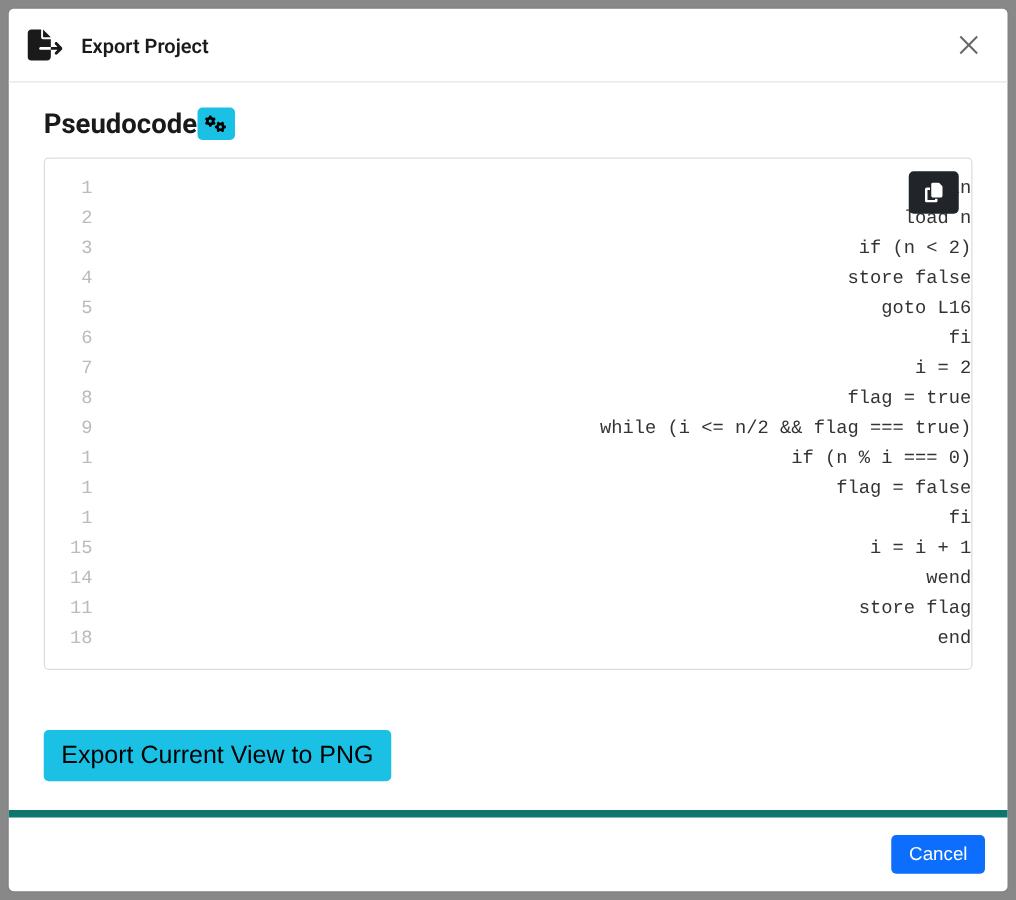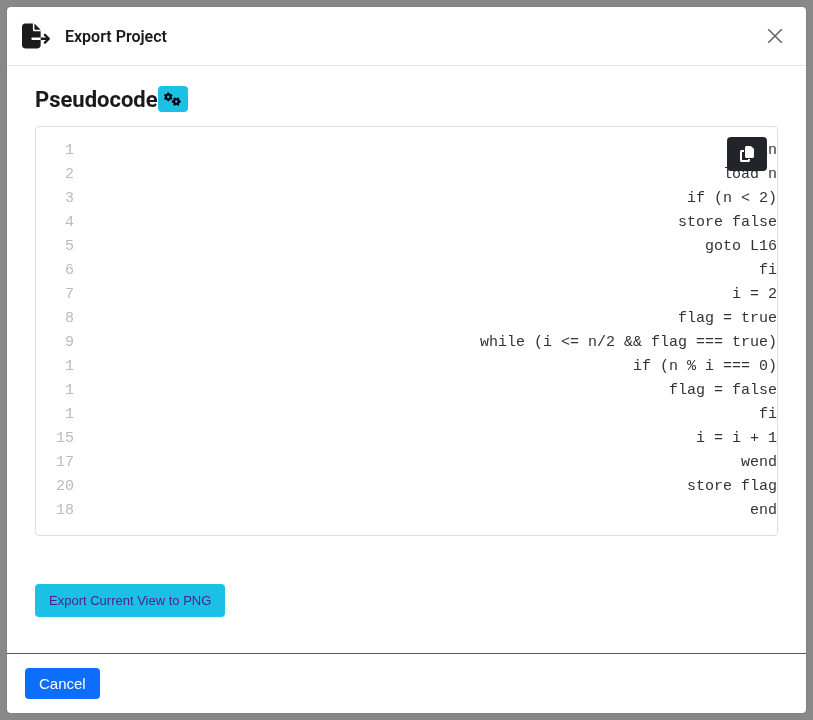--- a/index.html
+++ b/index.html
@@ -133,30 +133,30 @@
       text-align: right;
     }
     .code-lines div {
       height: 24px;
     }
     .export-btn {
       margin-top: 48px;
       background: #1ac1e5;
       border: none;
       border-radius: 4px;
-      color: #4c1d95;
-      font-size: 13px;
+      color: #000000;
+      font-size: 20px;
       padding: 9px 14px;
       cursor: pointer;
     }
     .modal-footer {
-      border-top: 1px solid #0f766e;
+      border-top: 6px solid #0f766e;
       padding: 14px 18px;
       display: flex;
-      justify-content: flex-start;
+      justify-content: flex-end;
     }
     .cancel-btn {
       background: #0d6efd;
       border: none;
       border-radius: 4px;
       color: #fff;
       font-size: 15px;
       padding: 7px 14px;
       cursor: pointer;
     }
@@ -207,22 +207,22 @@
             <div>4</div>
             <div>5</div>
             <div>6</div>
             <div>7</div>
             <div>8</div>
             <div>9</div>
             <div>1</div>
             <div>1</div>
             <div>1</div>
             <div>15</div>
-            <div>17</div>
-            <div>20</div>
+            <div>14</div>
+            <div>11</div>
             <div>18</div>
           </div>
         <div class="code-lines" id="code-lines"><div>begin</div><div>  load n</div><div>  if (n &lt; 2)</div><div>    store false</div><div>    goto L16</div><div>  fi</div><div>  i = 2</div><div>  flag = true</div><div>  while (i &lt;= n/2 &amp;&amp; flag === true)</div><div>    if (n % i === 0)</div><div>      flag = false</div><div>    fi</div><div>    i = i + 1</div><div>  wend</div><div>  store flag</div><div>end</div></div>
       </div>
     </div>
 
     <button class="export-btn">Export Current View to PNG</button>
   </div>
 
   <div class="modal-footer">

